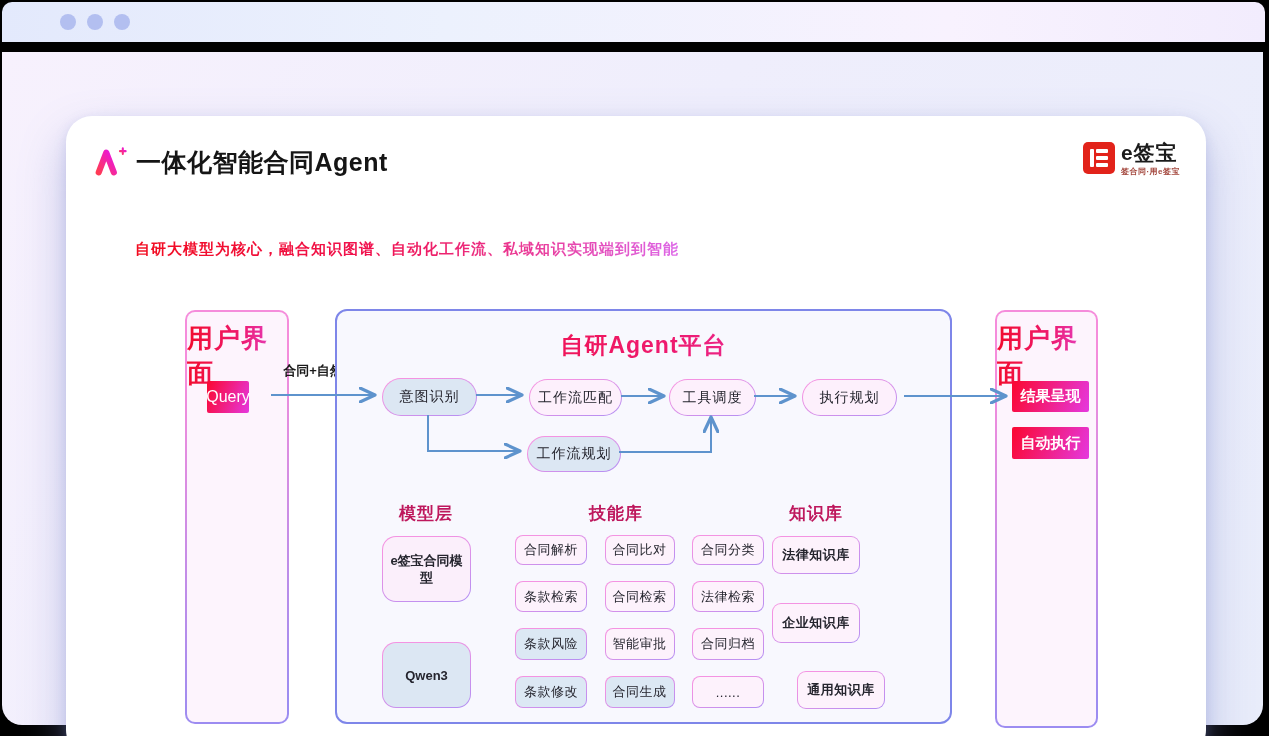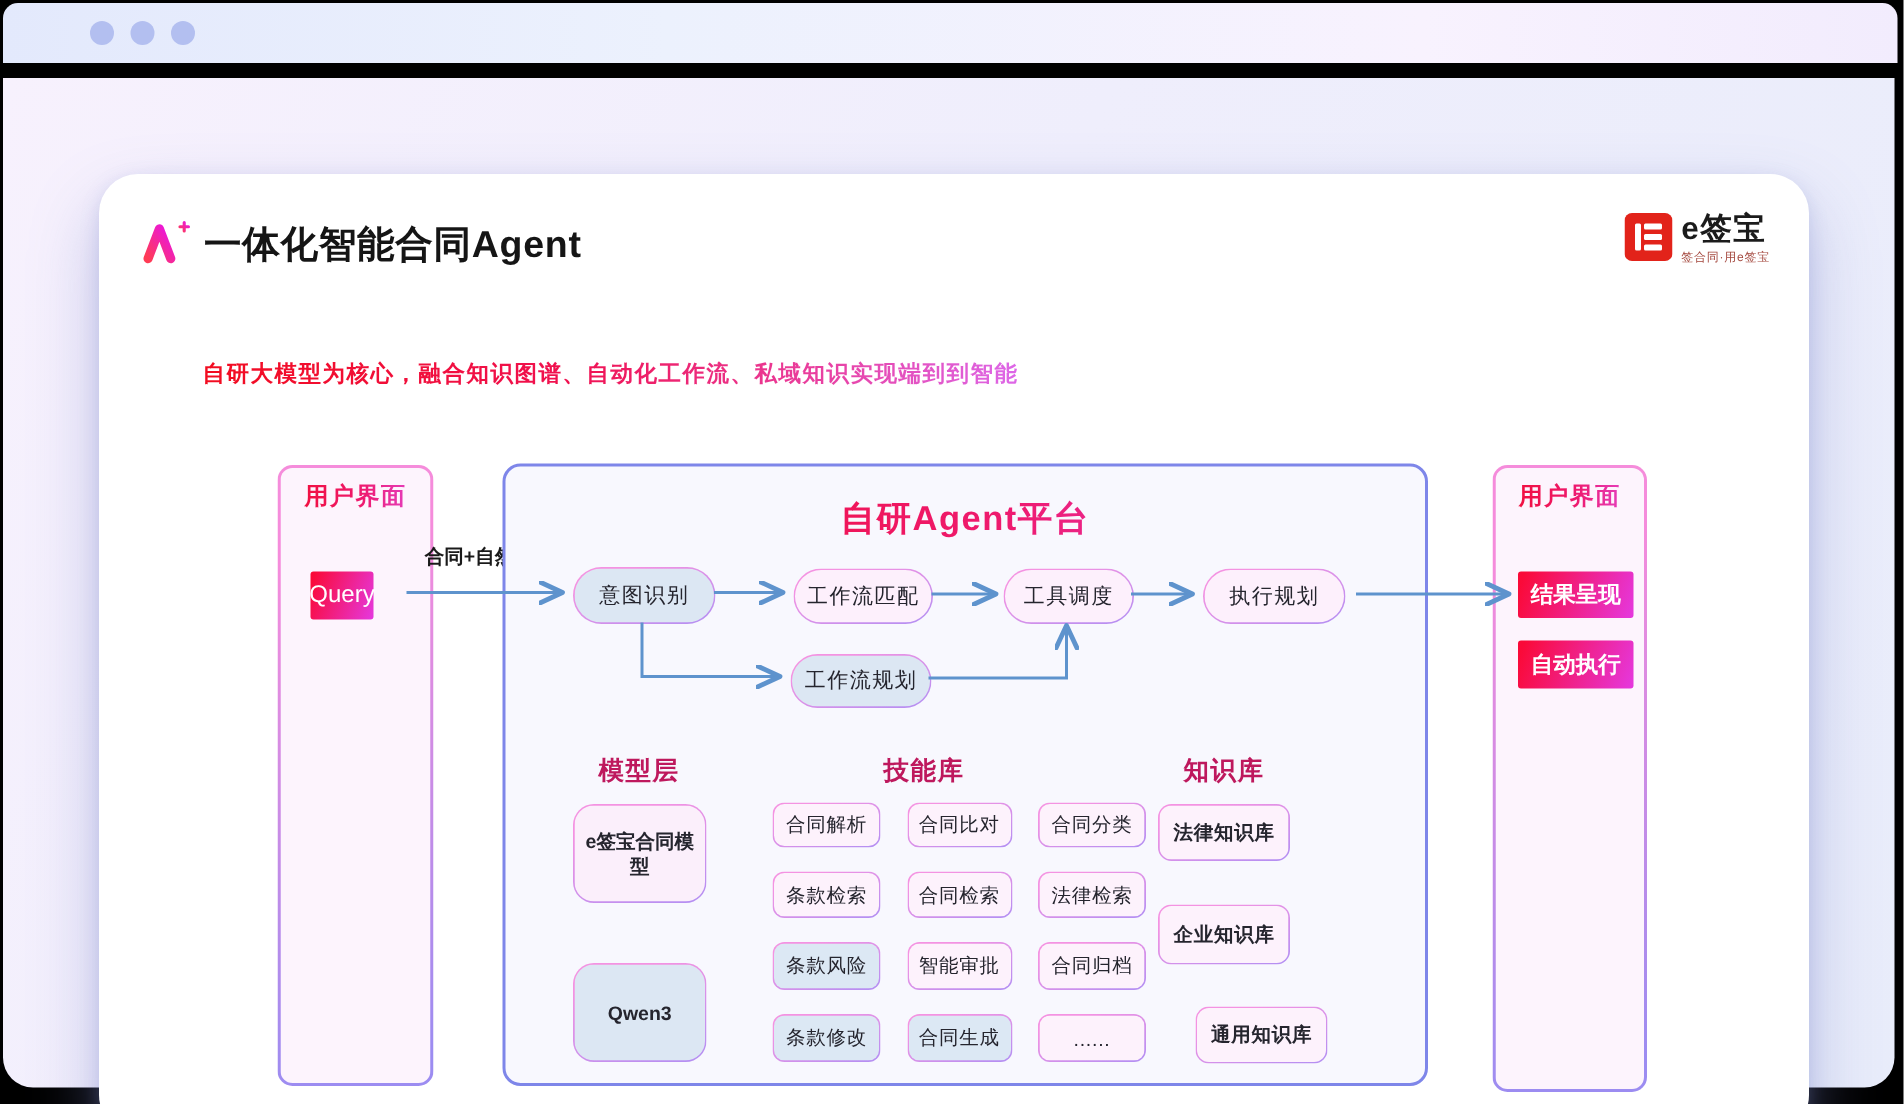--- a/index.html
+++ b/index.html
@@ -27,21 +27,21 @@
     background:#ffffff;border-radius:26px;
     box-shadow:0 22px 45px rgba(125,135,205,.45),0 4px 12px rgba(125,135,205,.25);
   }
   .card *{box-sizing:border-box;}
   
   .ai-logo{position:absolute;left:28px;top:29px;width:34px;height:34px;}
   .page-title{position:absolute;left:70px;top:30px;font-size:25px;font-weight:700;color:#151515;letter-spacing:.5px;}
   .brand{position:absolute;right:26px;top:26px;display:flex;align-items:flex-start;gap:6px;}
   .brand-icon{width:32px;height:32px;}
   .brand-name{font-size:21px;font-weight:700;color:#1b1b1b;line-height:22px;letter-spacing:1px;}
-  .brand-tagline{font-size:8px;color:#a3463c;font-weight:400;letter-spacing:.5px;margin-top:2px;}
+  .brand-tagline{font-size:8px;color:#a3463c;font-weight:700;letter-spacing:.5px;margin-top:2px;}
   .subtitle{position:absolute;left:69px;top:124px;font-size:15px;font-weight:700;letter-spacing:1px;text-align:center;}
   
   .gt{
     background:linear-gradient(90deg,#f20c20 0%,#f01150 45%,#e93f9f 75%,#dd67e8 100%);
     -webkit-background-clip:text;background-clip:text;color:transparent;font-weight:700;
   }
   .gt2{
     background:linear-gradient(90deg,#f20c2e 0%,#ee1a70 55%,#e14ee0 100%);
     -webkit-background-clip:text;background-clip:text;color:transparent;font-weight:700;
   }
@@ -50,21 +50,21 @@
     border:2px solid transparent;
     background:linear-gradient(var(--fill,#fdf4fd),var(--fill,#fdf4fd)) padding-box,
                linear-gradient(165deg,#f58cdb 15%,#9c8cf1 95%) border-box;
   }
   .gb-thin{
     border:1.6px solid transparent;
     background:linear-gradient(var(--fill,#fdf2fc),var(--fill,#fdf2fc)) padding-box,
                linear-gradient(160deg,#f493e2 20%,#b68ff2 95%) border-box;
   }
   .userbox{position:absolute;width:104px;height:414px;border-radius:10px;--fill:#fdf4fd;}
-  .userbox .ub-title{position:absolute;top:9px;left:0;right:0;text-align:center;font-size:16px;letter-spacing:1px;}
+  .userbox .ub-title{position:absolute;top:9px;left:0;right:0;text-align:left;font-size:26px;letter-spacing:1px;}
   .gradbtn{
     position:absolute;display:flex;align-items:center;justify-content:center;
     background:linear-gradient(110deg,#fa0a38 5%,#e538df 100%);
     color:#fff;font-weight:700;border-radius:2px;
   }
   .platform{
     position:absolute;left:269px;top:193px;width:617px;height:415px;
     border:2px solid #7e86e9;border-radius:12px;background:#f8f8fe;
   }
   .platform-title{position:absolute;top:19px;left:0;right:0;text-align:center;font-size:23px;letter-spacing:1px;}

